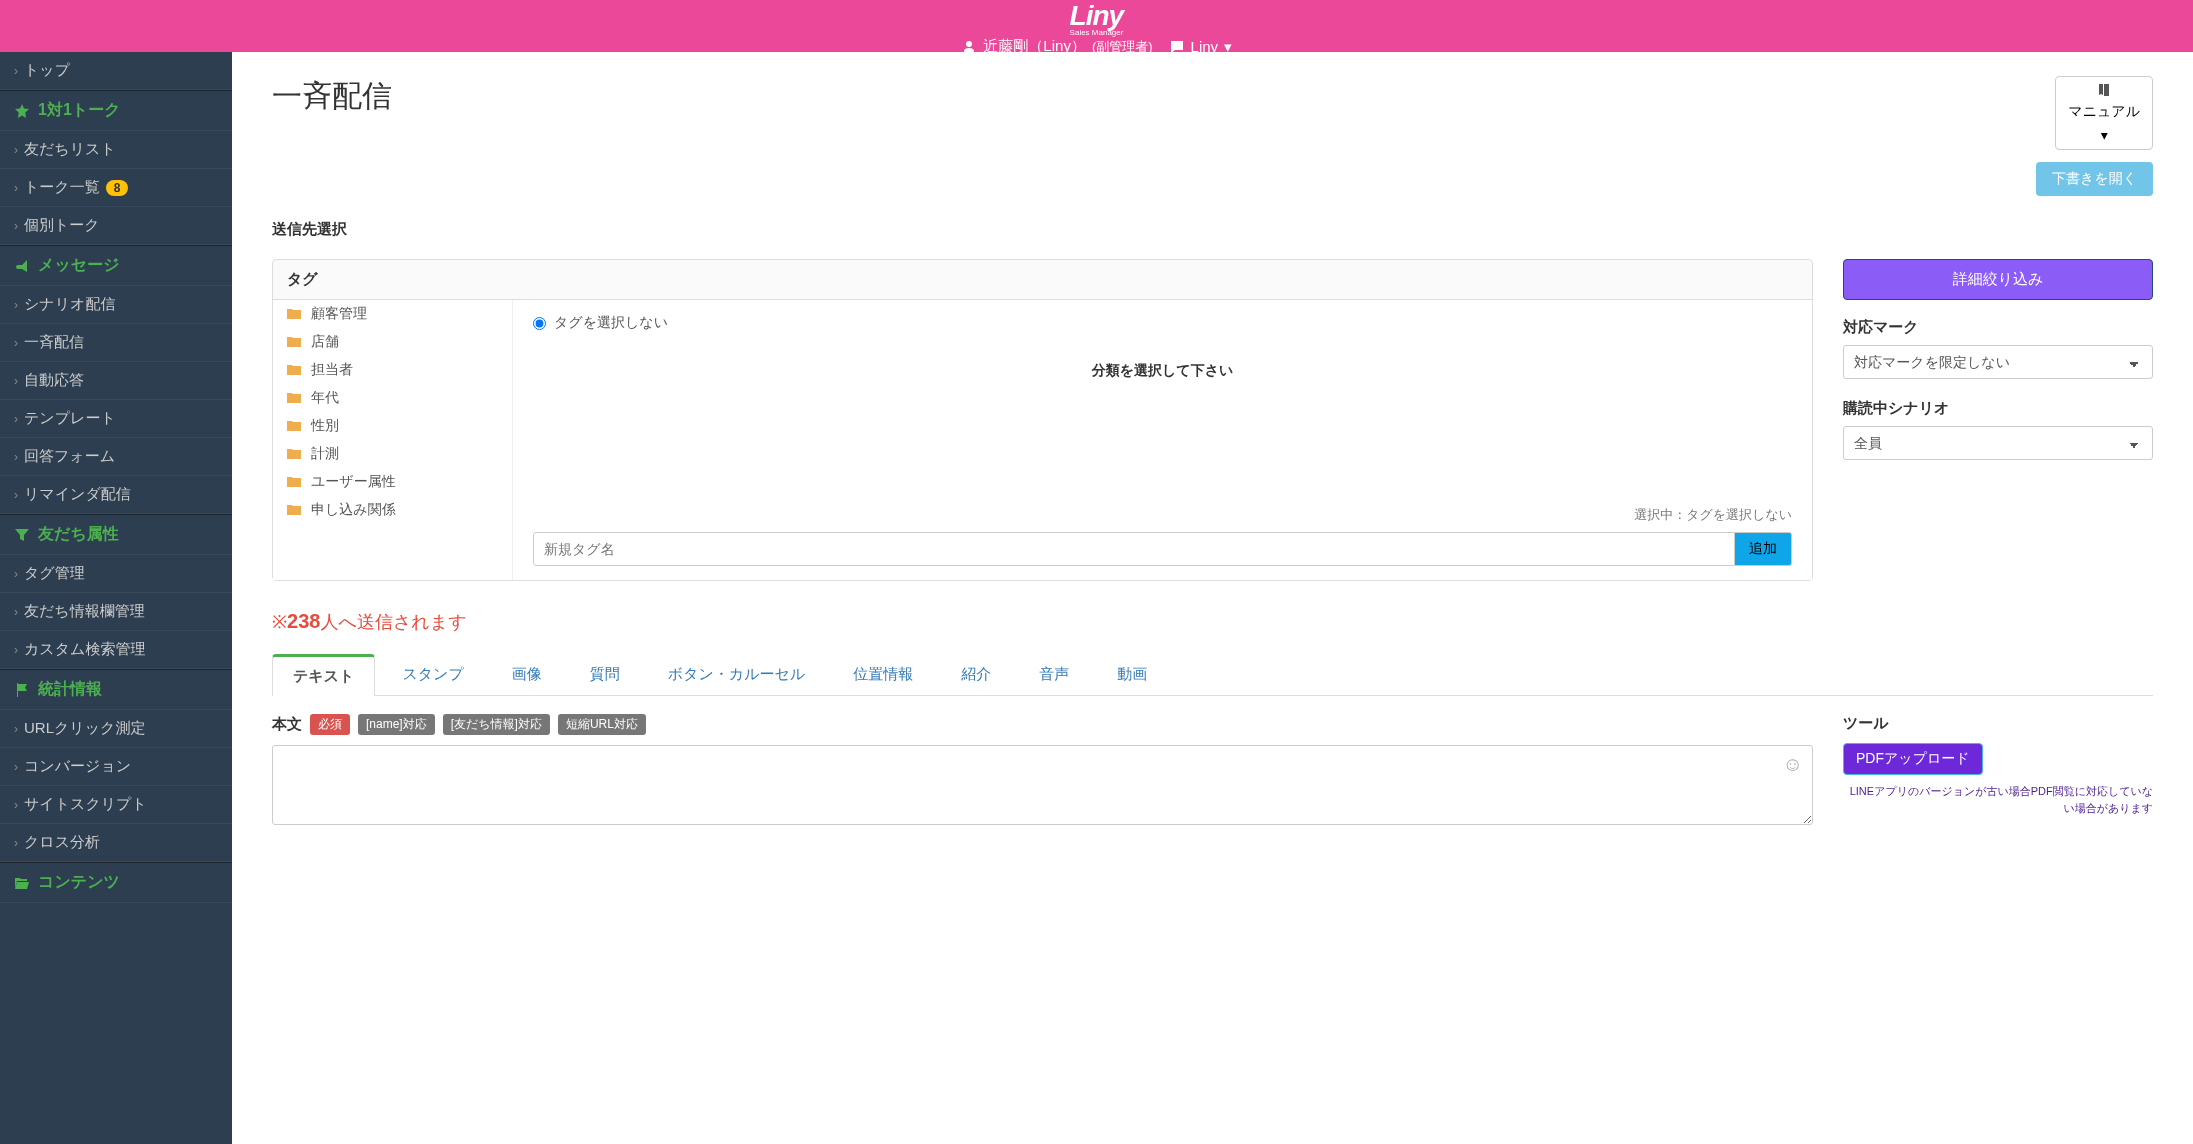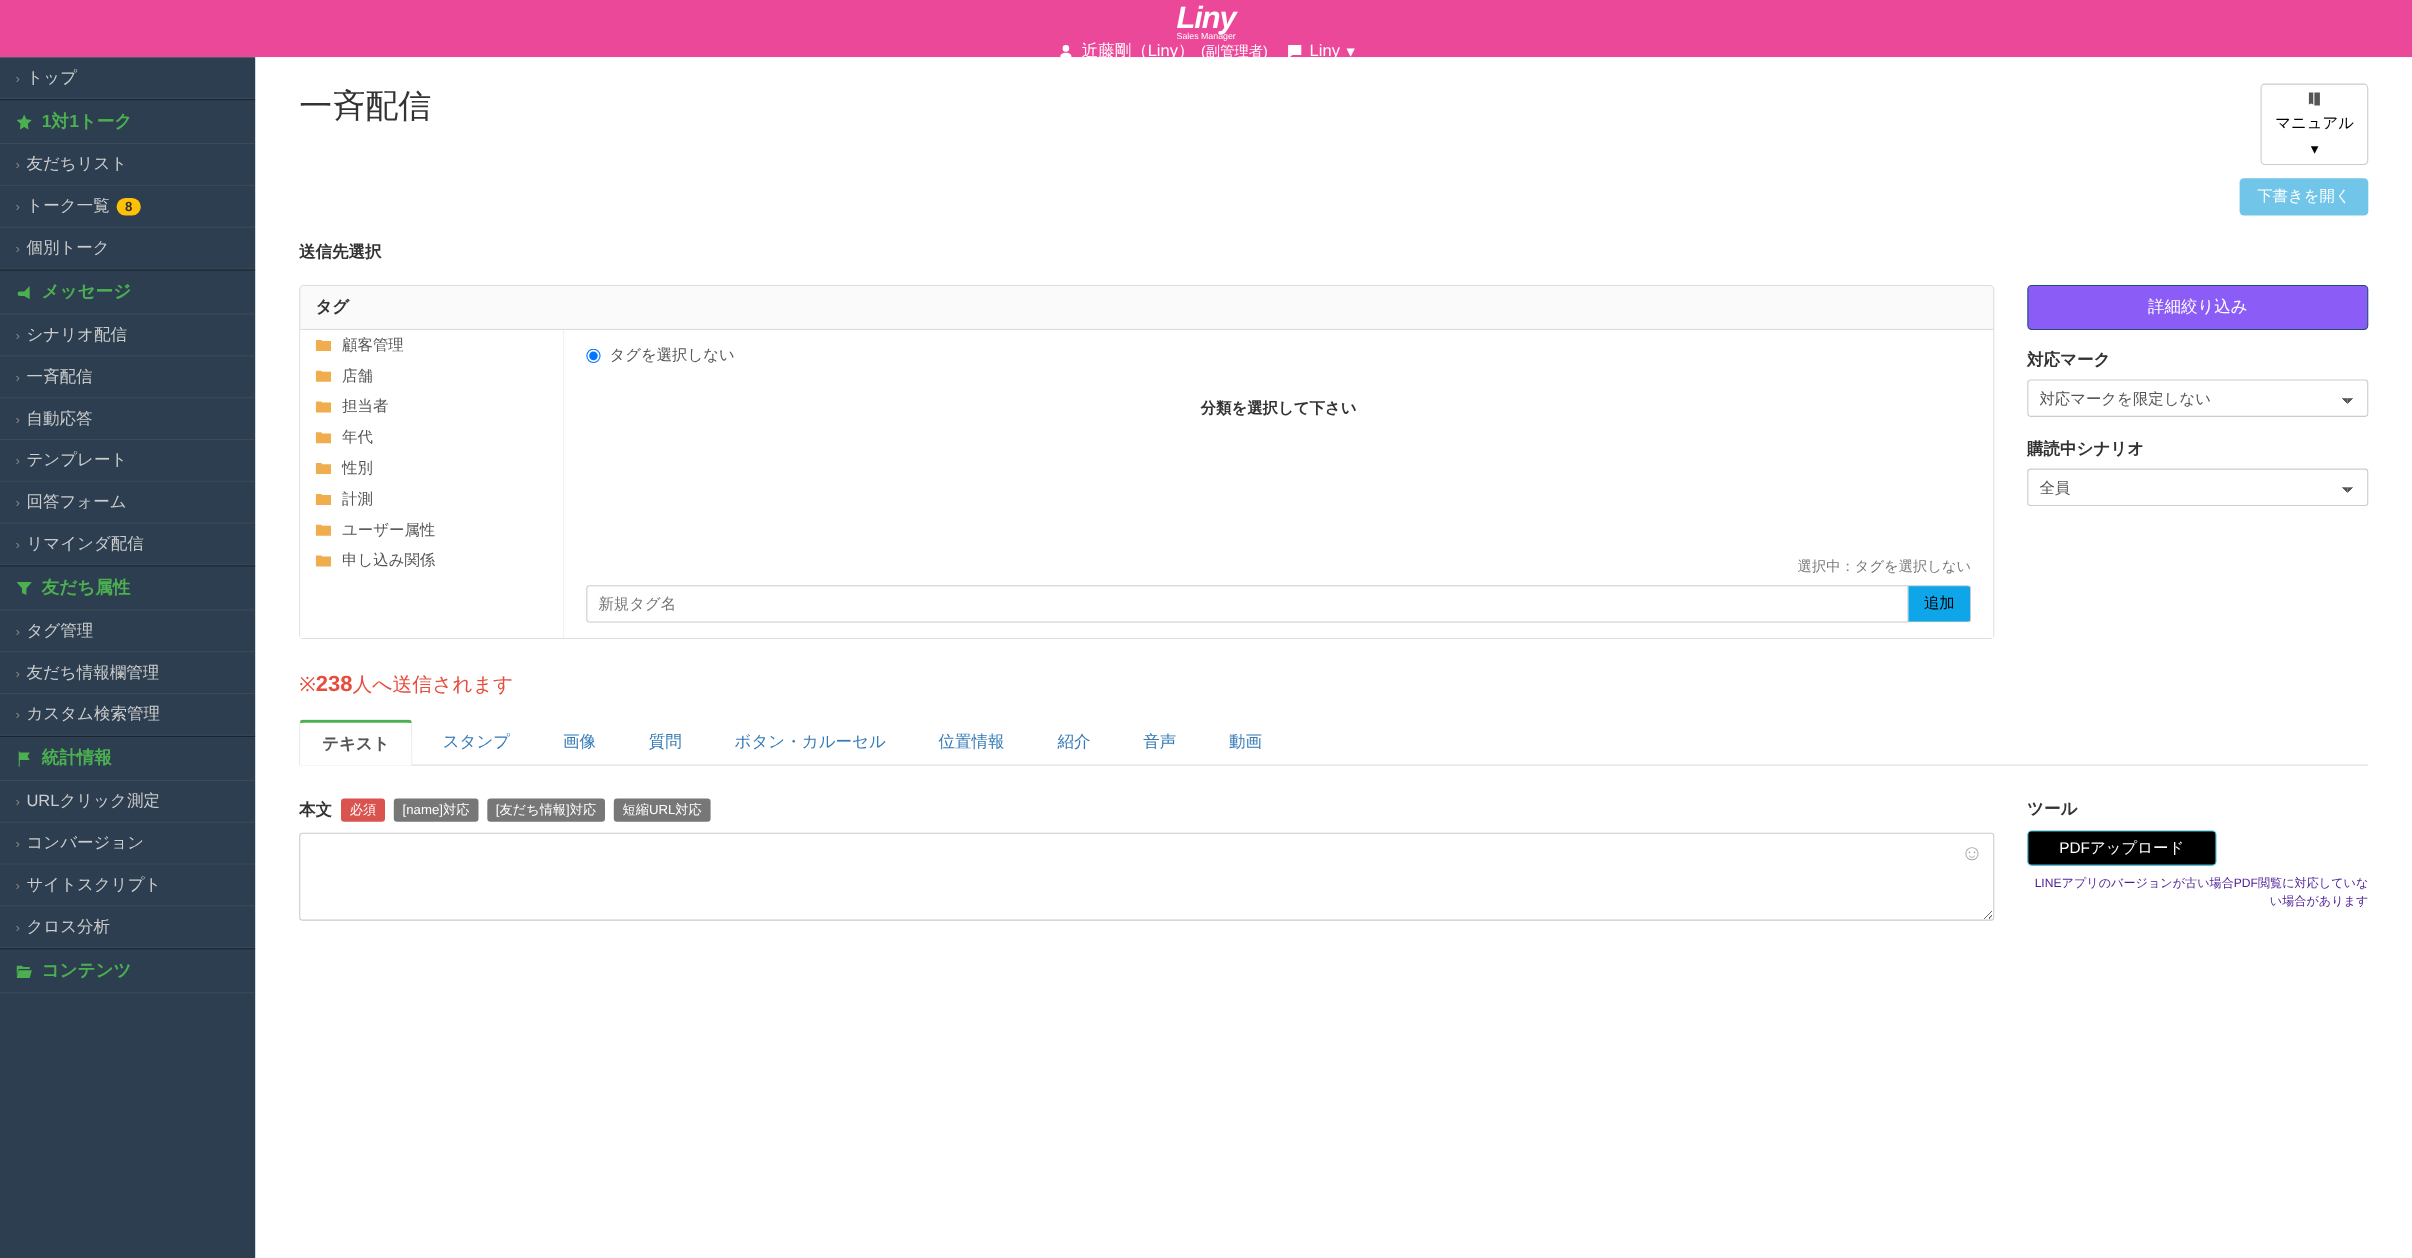--- a/index.html
+++ b/index.html
@@ -50,33 +50,33 @@
 .tag-add-row button { padding: 7px 14px; border: 1px solid #ccc; background: #0ea5e9; border-left: none; border-radius: 0 3px 3px 0; cursor: pointer; font-size:14px; }
 .form-group { margin-bottom: 20px; }
 .form-label { font-weight: bold; margin-bottom: 8px; display: block; font-size:15px;}
 .select { width: 100%; padding: 8px 10px; border: 1px solid #ccc; border-radius: 3px; background: #fff; font-size: 14px; appearance: none; background-image: linear-gradient(45deg, transparent 50%, #555 50%), linear-gradient(135deg, #555 50%, transparent 50%); background-position: calc(100% - 18px) 16px, calc(100% - 13px) 16px; background-size: 5px 5px, 5px 5px; background-repeat: no-repeat; color:#555;}
 .filter-btn { width: 100%; background: #8b5cf6; color: #fff; border: 1px solid #204d74; padding: 10px; border-radius: 4px; cursor: pointer; font-size: 15px; margin-bottom: 18px;}
 .send-count { color: #e74c3c; font-size: 18px; margin: 28px 0 20px; font-weight: normal; }
 .send-count b { font-size: 20px; }
 .tabs { display: flex; border-bottom: 1px solid #ddd; gap: 6px; }
 .tab { padding: 10px 20px; border: 1px solid transparent; border-bottom: none; cursor: pointer; color: #337ab7; border-radius: 4px 4px 0 0; font-size:15px;}
 .tab.active { border-color: #ddd; border-top: 3px solid #4CAF50; color: #555; background: #fff; font-weight: bold; margin-bottom: -1px; }
-.compose-row { display: flex; gap: 30px; margin-top: 30px; align-items: flex-start;}
+.compose-row { display: flex; gap: 30px; margin-top: 18px; align-items: flex-start;}
 .compose-left { flex: 1; }
 .compose-right { width: 310px; }
 .body-label-row { display: flex; align-items: center; gap: 8px; margin-bottom: 10px; }
 .body-label { font-weight: bold; font-size:15px; }
 .chip { padding: 2px 8px; border-radius: 3px; font-size: 12px; color: #fff; }
 .chip.req { background: #d9534f; }
 .chip.gray { background: #777; }
 .textarea-wrap { position: relative; }
 .textarea { width: 100%; height: 80px; border: 1px solid #ccc; border-radius: 3px; padding: 10px; font-size: 14px; resize: vertical; }
 .emoji-btn { position: absolute; right: 10px; top: 8px; color: #aaa; font-size: 20px; cursor: pointer; }
 .tool-label { font-weight: bold; margin-bottom: 10px; display: block; font-size:15px;}
-.pdf-btn { background: #000000; color: #fff; border: 1px solid #46b8da; padding: 6px 28px; border-radius: 4px; cursor: pointer; font-size: 14px; }
+.pdf-btn { background: #6d28d9; color: #fff; border: 1px solid #46b8da; padding: 6px 12px; border-radius: 4px; cursor: pointer; font-size: 14px; }
 .tool-hint { color: #4c1d95; font-size: 11px; margin-top: 8px; line-height: 1.5; text-align: right; }
 svg { display: block; }
 </style>
 </head>
 <body>
 
 <div class="header">
   <div>
     <span class="logo">Liny</span>
     <span class="logo-sub">Sales Manager</span>

